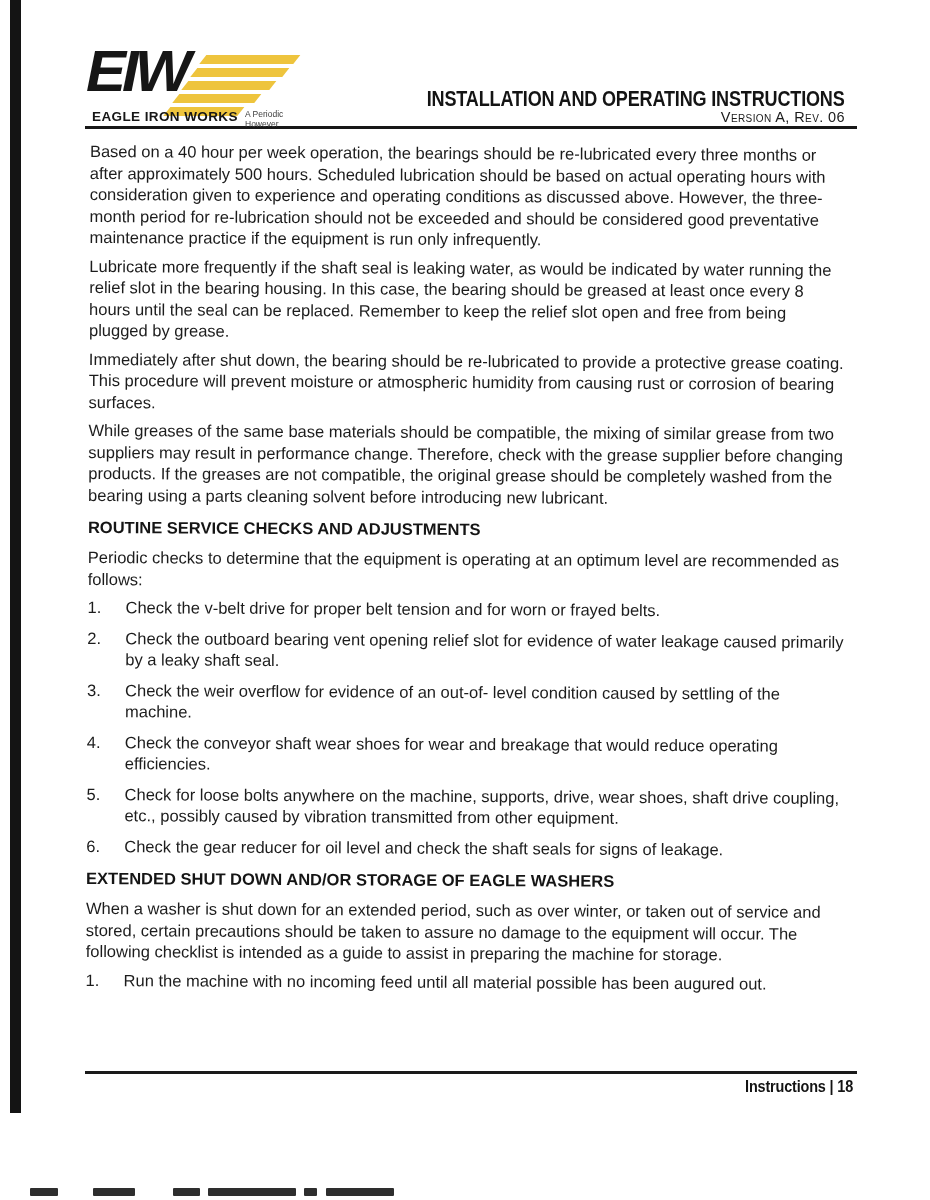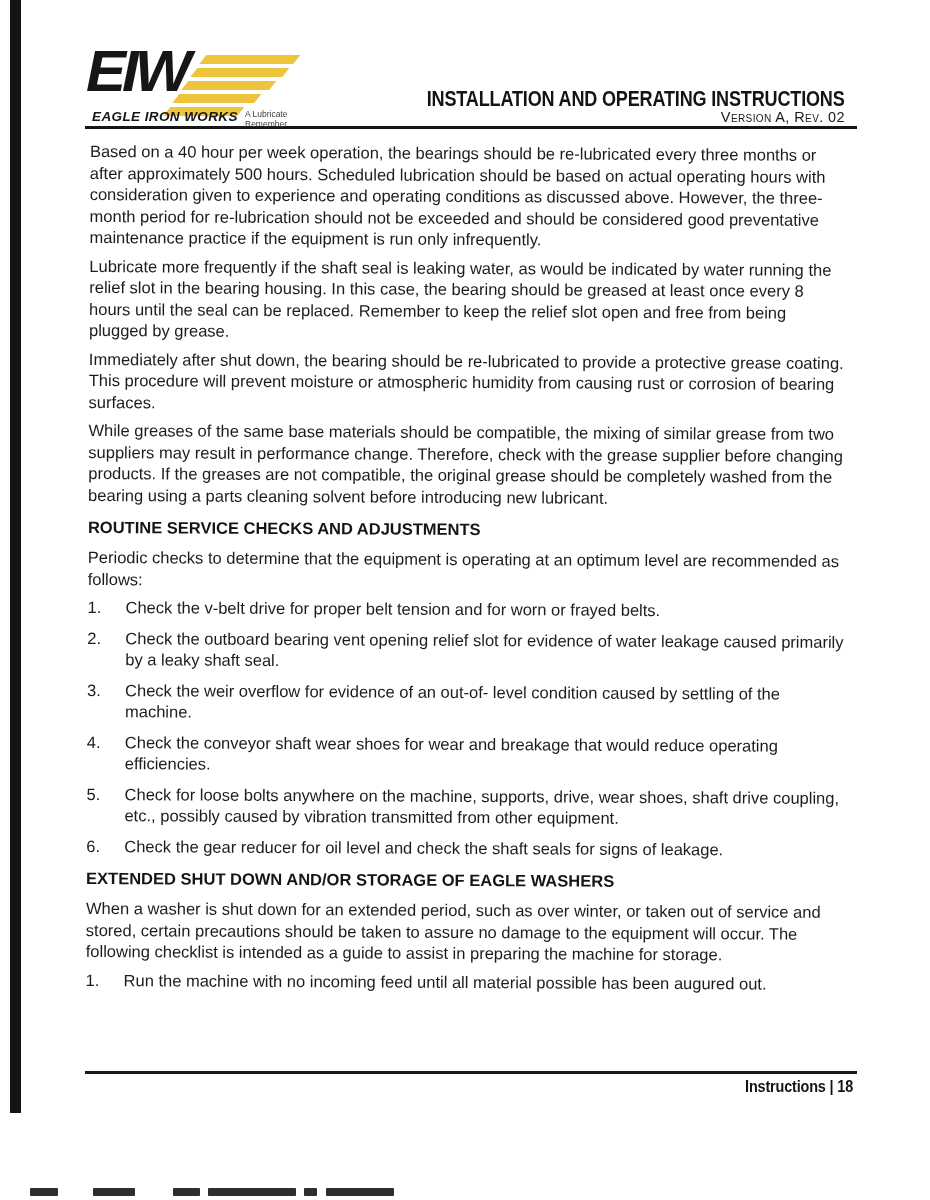--- a/index.html
+++ b/index.html
@@ -28,21 +28,21 @@
   .logo { position: absolute; left: 88px; top: 51px; width: 230px; height: 84px; }
   .logo .stripe { position: absolute; height: 8.5px; transform: skewX(-38deg); }
   .logo .acronym {
     position: absolute; left: -2px; top: -12px;
     font-size: 60px; font-weight: bold; font-style: italic;
     letter-spacing: -4px; color: #161616; z-index: 2;
     transform: scaleY(0.95); transform-origin: 0 0;
   }
   .logo .brandname {
     position: absolute; left: 4px; top: 58px; z-index: 2;
-    font-size: 13.5px; font-weight: bold; font-style: italic;
+    font-size: 13.5px; font-weight: bold; 
     letter-spacing: 0.4px; color: #161616; white-space: nowrap;
   }
   .logo .tagline {
     position: absolute; left: 157px; top: 59px; z-index: 2;
     font-size: 8.5px; line-height: 9.5px; color: #3d3d3d; white-space: nowrap;
   }
   .doc-title {
     position: absolute; right: 85px; top: 86px;
     font-size: 22px; font-weight: bold; letter-spacing: -0.2px;
     white-space: nowrap; color: #141414;
@@ -94,27 +94,27 @@
 
 <div class="logo">
   <span class="stripe" style="left:115px; top:4px;  width:94px; background:#eec43d;"></span>
   <span class="stripe" style="left:106px; top:17px; width:92px; background:#eec43d;"></span>
   <span class="stripe" style="left:97px;  top:30px; width:88px; background:#eec43d;"></span>
   <span class="stripe" style="left:88px;  top:43px; width:82px; background:#eec43d;"></span>
   <span class="stripe" style="left:79px;  top:56px; width:74px; background:#eec43d;"></span>
   <div class="acronym">EIW</div>
   <div class="brandname">EAGLE IRON WORKS</div>
   <div class="tagline">
-    <div>A Lubricate</div>
-    <div>Remember</div>
+    <div>A Periodic</div>
+    <div>However</div>
   </div>
 </div>
 
 <div class="doc-title">INSTALLATION AND OPERATING INSTRUCTIONS</div>
-<div class="doc-version">Version A, Rev. 02</div>
+<div class="doc-version">Version A, Rev. 06</div>
 <div class="header-rule"></div>
 
 <div class="content">
   <p>Based on a 40 hour per week operation, the bearings should be re-lubricated every three months or after approximately 500 hours. Scheduled lubrication should be based on actual operating hours with consideration given to experience and operating conditions as discussed above. However, the three-month period for re-lubrication should not be exceeded and should be considered good preventative maintenance practice if the equipment is run only infrequently.</p>
   <p>Lubricate more frequently if the shaft seal is leaking water, as would be indicated by water running the relief slot in the bearing housing. In this case, the bearing should be greased at least once every 8 hours until the seal can be replaced. Remember to keep the relief slot open and free from being plugged by grease.</p>
   <p>Immediately after shut down, the bearing should be re-lubricated to provide a protective grease coating. This procedure will prevent moisture or atmospheric humidity from causing rust or corrosion of bearing surfaces.</p>
   <p>While greases of the same base materials should be compatible, the mixing of similar grease from two suppliers may result in performance change. Therefore, check with the grease supplier before changing products. If the greases are not compatible, the original grease should be completely washed from the bearing using a parts cleaning solvent before introducing new lubricant.</p>
 
   <h2>ROUTINE SERVICE CHECKS AND ADJUSTMENTS</h2>
   <p>Periodic checks to determine that the equipment is operating at an optimum level are recommended as follows:</p>

